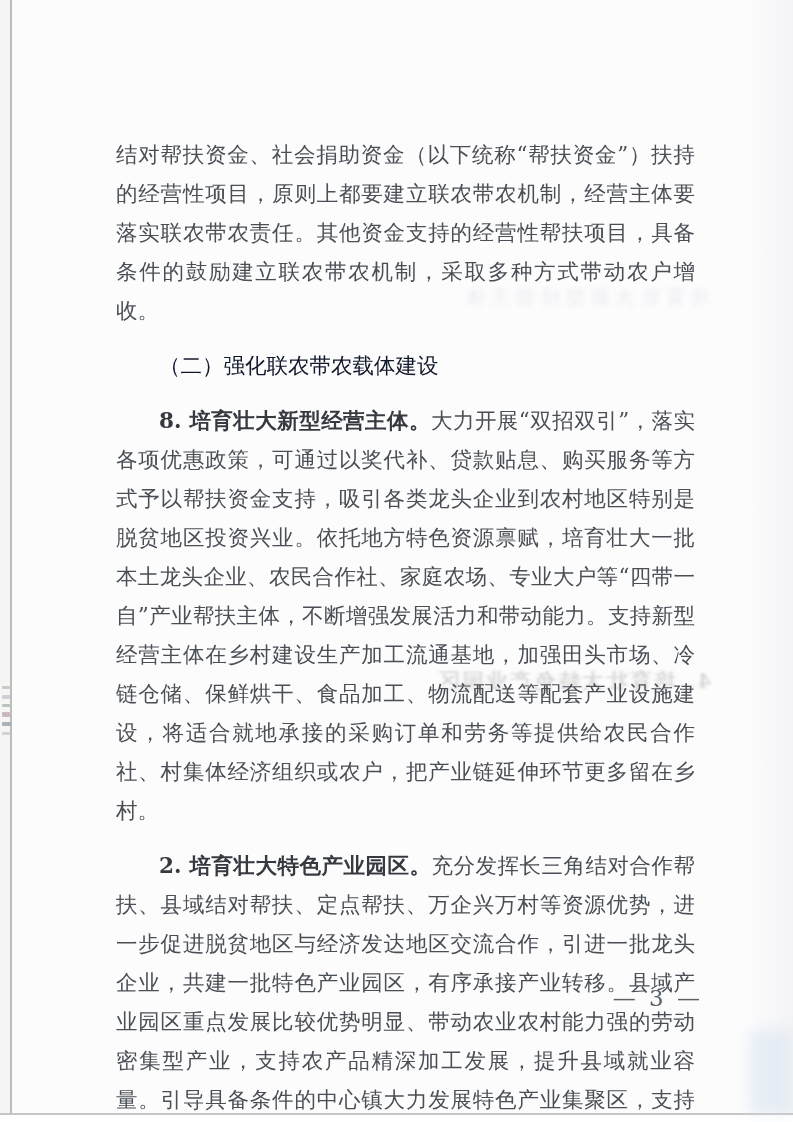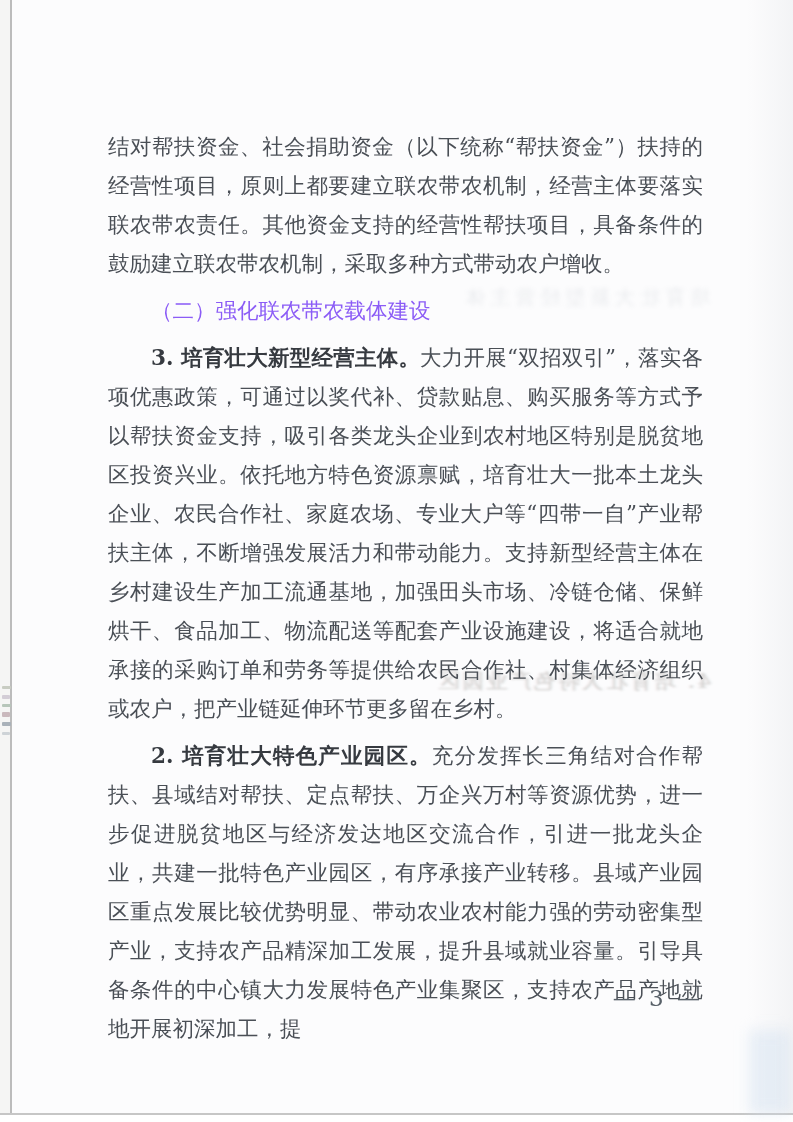--- a/index.html
+++ b/index.html
@@ -33,23 +33,23 @@
             color:#7b8694; opacity:.14; filter:blur(2px); }
   .bleed2 { top:667px; left:325px; width:386px; font-size:21px; letter-spacing:3px;
             color:#8f8a84; opacity:.34; filter:blur(1.1px);
             text-shadow:2px 0 0 rgba(182,118,108,0.30), -2px 0 0 rgba(106,148,158,0.30); }
   
   .textblock {
     position:absolute; left:100px; top:119px; width:611px;
     color:#4a4f56; font-size:21.5px; line-height:39px;
     text-align:justify; text-justify:inter-ideograph;
   }
-  .textblock p { margin:8px; padding:0; }
+  .textblock p { margin:16px; padding:0; }
   .textblock p.indent { text-indent:2em; }
-  .textblock p.heading { color:#8b5cf6; }
+  .textblock p.heading { color:#0f172a; }
   .textblock b.run-bold { font-weight:700; color:#363a40; }
   .pagenum {
     position:absolute; top:985px; left:0; width:793px;
     box-sizing:border-box; padding-right:90px;
     text-align:right; font-size:23px; letter-spacing:3px; color:#596169;
   }
 </style>
 </head>
 <body>
 
@@ -69,18 +69,18 @@
       <i></i>
       <i></i>
   </div>
 
   <div class="bleed bleed1">培育壮大新型经营主体</div>
   <div class="bleed bleed2">4. 培育壮大特色产业园区</div>
 
   <div class="textblock" id="textblock">
       <p class="para"><span>结对帮扶资金、社会捐助资金（以下统称“帮扶资金”）扶持的经营性项目，原则上都要建立联农带农机制，经营主体要落实联农带农责任。其他资金支持的经营性帮扶项目，具备条件的鼓励建立联农带农机制，采取多种方式带动农户增收。</span></p>
       <p class="heading indent"><span>（二）强化联农带农载体建设</span></p>
-      <p class="para indent"><b class="run-bold">3. 培育壮大新型经营主体。</b><span>大力开展“双招双引”，落实各项优惠政策，可通过以奖代补、贷款贴息、购买服务等方式予以帮扶资金支持，吸引各类龙头企业到农村地区特别是脱贫地区投资兴业。依托地方特色资源禀赋，培育壮大一批本土龙头企业、农民合作社、家庭农场、专业大户等“四带一自”产业帮扶主体，不断增强发展活力和带动能力。支持新型经营主体在乡村建设生产加工流通基地，加强田头市场、冷链仓储、保鲜烘干、食品加工、物流配送等配套产业设施建设，将适合就地承接的采购订单和劳务等提供给农民合作社、村集体经济组织或农户，把产业链延伸环节更多留在乡村。</span></p>
+      <p class="para indent"><b class="run-bold">8. 培育壮大新型经营主体。</b><span>大力开展“双招双引”，落实各项优惠政策，可通过以奖代补、贷款贴息、购买服务等方式予以帮扶资金支持，吸引各类龙头企业到农村地区特别是脱贫地区投资兴业。依托地方特色资源禀赋，培育壮大一批本土龙头企业、农民合作社、家庭农场、专业大户等“四带一自”产业帮扶主体，不断增强发展活力和带动能力。支持新型经营主体在乡村建设生产加工流通基地，加强田头市场、冷链仓储、保鲜烘干、食品加工、物流配送等配套产业设施建设，将适合就地承接的采购订单和劳务等提供给农民合作社、村集体经济组织或农户，把产业链延伸环节更多留在乡村。</span></p>
       <p class="para indent"><b class="run-bold">2. 培育壮大特色产业园区。</b><span>充分发挥长三角结对合作帮扶、县域结对帮扶、定点帮扶、万企兴万村等资源优势，进一步促进脱贫地区与经济发达地区交流合作，引进一批龙头企业，共建一批特色产业园区，有序承接产业转移。县域产业园区重点发展比较优势明显、带动农业农村能力强的劳动密集型产业，支持农产品精深加工发展，提升县域就业容量。引导具备条件的中心镇大力发展特色产业集聚区，支持农产品产地就地开展初深加工，提</span></p>
     </div>
 
   <div class="pagenum">— 3 —</div>
 </div>
 
 </body></html>

